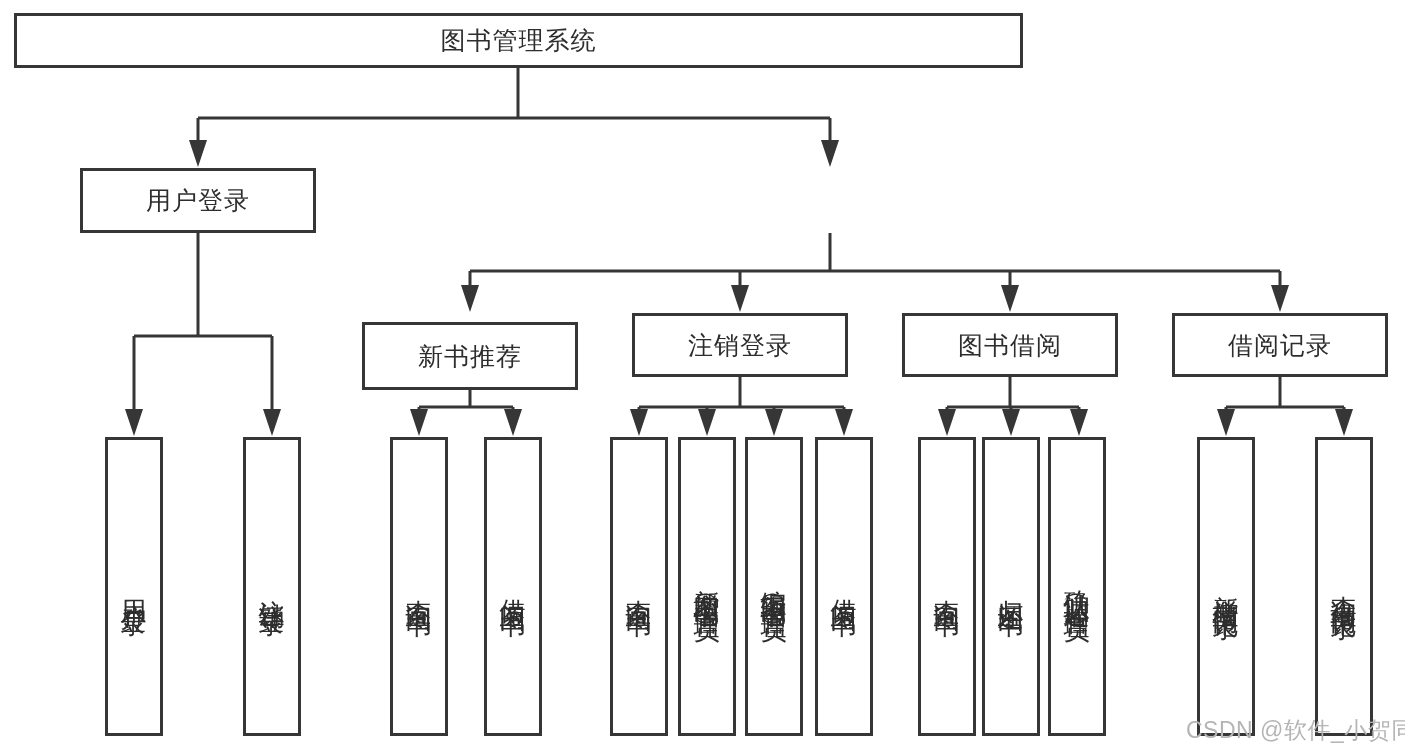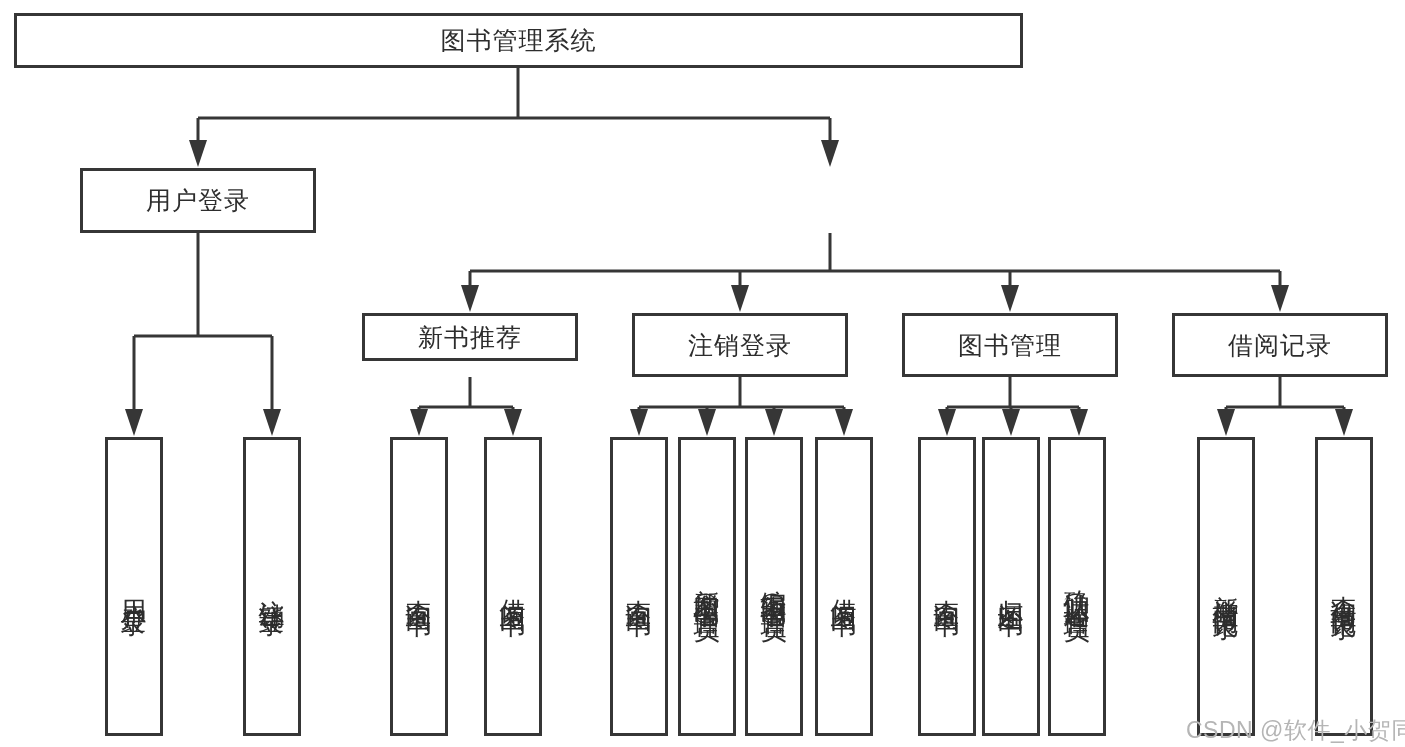--- a/index.html
+++ b/index.html
@@ -82,23 +82,23 @@
       <polygon points="1070,409 1088,409 1079,436"></polygon>
       <polygon points="1217,409 1235,409 1226,436"></polygon>
       <polygon points="1335,409 1353,409 1344,436"></polygon>
     </g>
   </svg>
 
   <div class="node h" style="left:14px; top:13px; width:1009px; height:55px;">图书管理系统</div>
 
   <div class="node h" style="left:80px; top:168px; width:236px; height:65px;">用户登录</div>
 
-  <div class="node h" style="left:362px; top:313px; width:216px; height:48px;">新书推荐</div>
+  <div class="node h" style="left:362px; top:322px; width:216px; height:68px;">新书推荐</div>
   <div class="node h" style="left:632px; top:313px; width:216px; height:64px;">注销登录</div>
-  <div class="node h" style="left:902px; top:313px; width:216px; height:64px;">图书管理</div>
+  <div class="node h" style="left:902px; top:313px; width:216px; height:64px;">图书借阅</div>
   <div class="node h" style="left:1172px; top:313px; width:216px; height:64px;text-align:center;">借阅记录</div>
 
   <div class="node v" style="left:105px; top:437px; width:58px; height:299px;">用户登录</div>
   <div class="node v" style="left:243px; top:437px; width:58px; height:299px;">注销登录</div>
 
   <div class="node v" style="left:390px; top:437px; width:58px; height:299px;">查询图书</div>
   <div class="node v" style="left:484px; top:437px; width:58px; height:299px;">借阅图书</div>
 
   <div class="node v" style="left:610px; top:437px; width:58px; height:299px;">查询图书</div>
   <div class="node v" style="left:678px; top:437px; width:58px; height:299px;">新增图书（管理员）</div>

